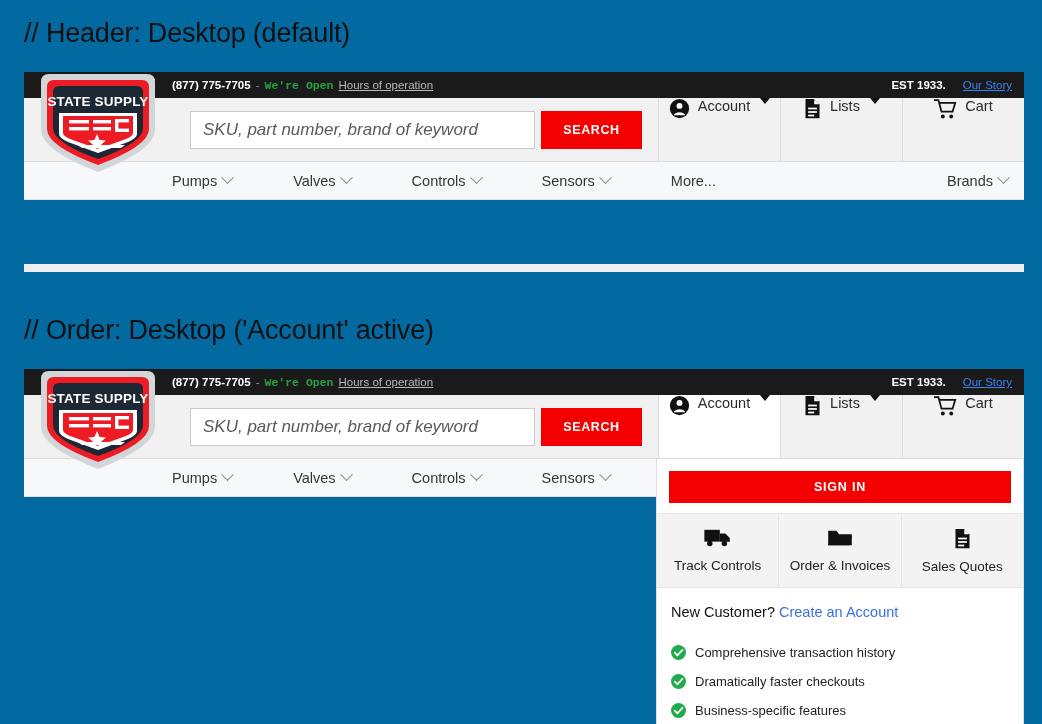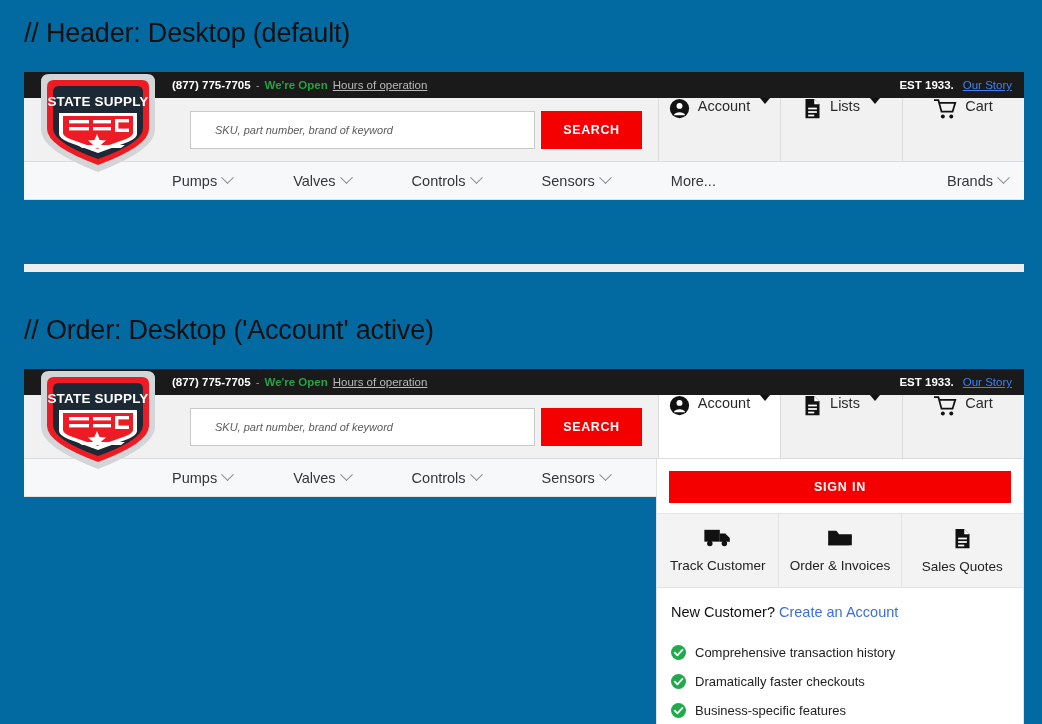--- a/index.html
+++ b/index.html
@@ -47,24 +47,24 @@
   
   .utility {
     height: 26px;
     background: #1a1a1a;
     display: flex;
     align-items: center;
     padding: 0 12px 0 148px;
     font-size: 11.5px;
   }
   .utility .left { display: flex; align-items: center; gap: 5px; white-space: nowrap; }
-  .utility .right { margin-left: auto; display: flex; gap: 9px; white-space: nowrap; }
+  .utility .right { margin-left: auto; display: flex; gap: 17px; white-space: nowrap; }
   .u-phone { color: #ffffff; font-weight: bold; }
   .u-dash { color: #9a9a9a; }
-  .u-open { color: #25a244; font-weight: bold; }
+  .u-open { color: #25a244; font-weight: bold; font-family: Liberation Mono, monospace; }
   .u-hours { color: #b9b9b9; text-decoration: underline; cursor: pointer; }
   .u-est { color: #ffffff; font-weight: bold; }
   .u-story { color: #3b82f6; text-decoration: underline; cursor: pointer; }
 
   
   .midrow {
     height: 64px;
     background: #f1f1f1;
     display: flex;
     align-items: stretch;
@@ -77,22 +77,22 @@
     align-items: center;
     padding-left: 18px;
     padding-right: 14px;
   }
   .search-input {
     flex: 1;
     height: 38px;
     max-width: 345px;
     border: 1px solid #c9c9c9;
     background: #ffffff;
-    padding: 0 24px;
-    font-size: 11px;
+    padding: 0 12px;
+    font-size: 17px;
     font-style: italic;
     color: #444444;
     font-family: "Liberation Sans", sans-serif;
     outline: none;
   }
   .search-input::placeholder { color: #5a5a5a; font-style: italic; opacity: 1; }
   .search-btn {
     height: 38px;
     width: 101px;
     margin-left: 6px;
@@ -446,21 +446,21 @@
     </div>
 
     <div class="dd-tiles">
       <div class="dd-tile">
         <svg width="28" height="20" viewBox="0 0 30 22">
           <rect x="0" y="2" width="17" height="13" fill="#111111"></rect>
           <path d="M17 6 H23 L28 11 V15 H17 Z" fill="#111111"></path>
           <circle cx="6" cy="17" r="3" fill="#111111"></circle>
           <circle cx="22" cy="17" r="3" fill="#111111"></circle>
         </svg>
-        <span>Track Customer</span>
+        <span>Track Controls</span>
       </div>
       <div class="dd-tile">
         <svg width="26" height="20" viewBox="0 0 28 22">
           <path d="M1 3 H10 L13 7 H27 V19 H1 Z" fill="#111111"></path>
           <path d="M4 9 H27 L24 19 H1 Z" fill="#111111"></path>
         </svg>
         <span>Order &amp; Invoices</span>
       </div>
       <div class="dd-tile">
         <svg width="19" height="21" viewBox="0 0 20 24">

